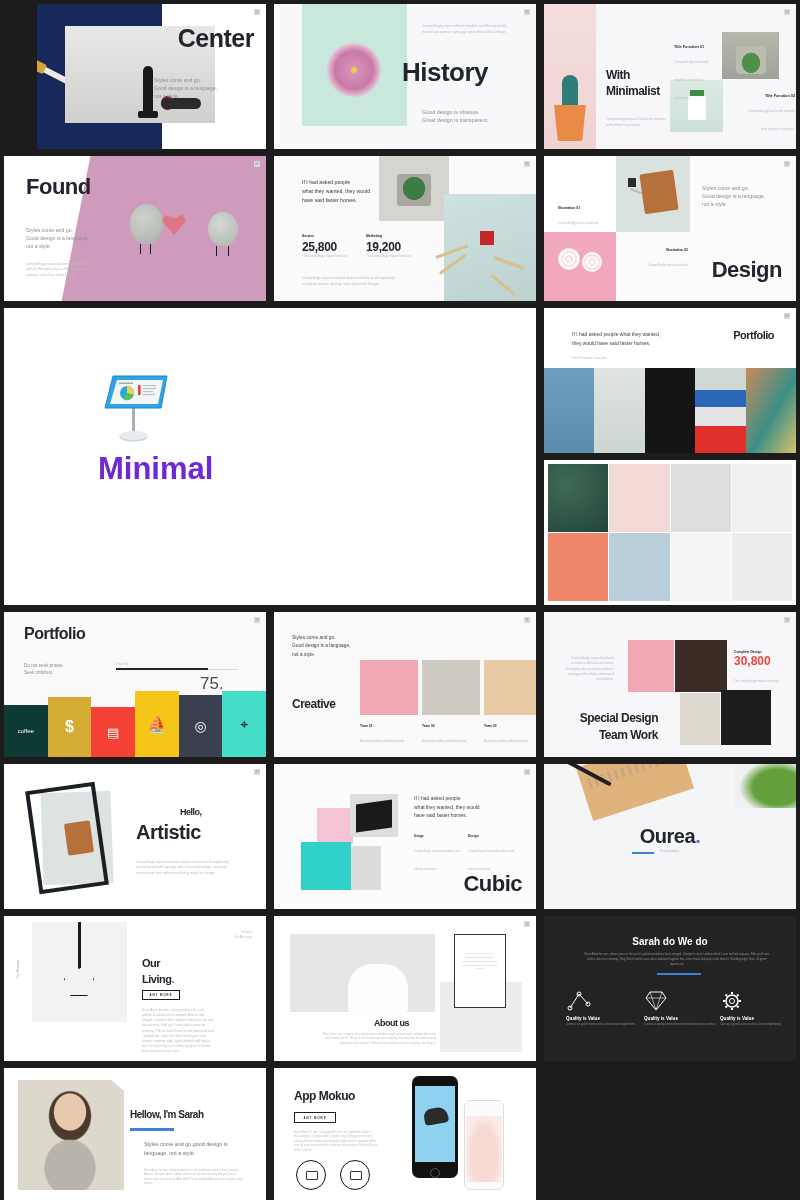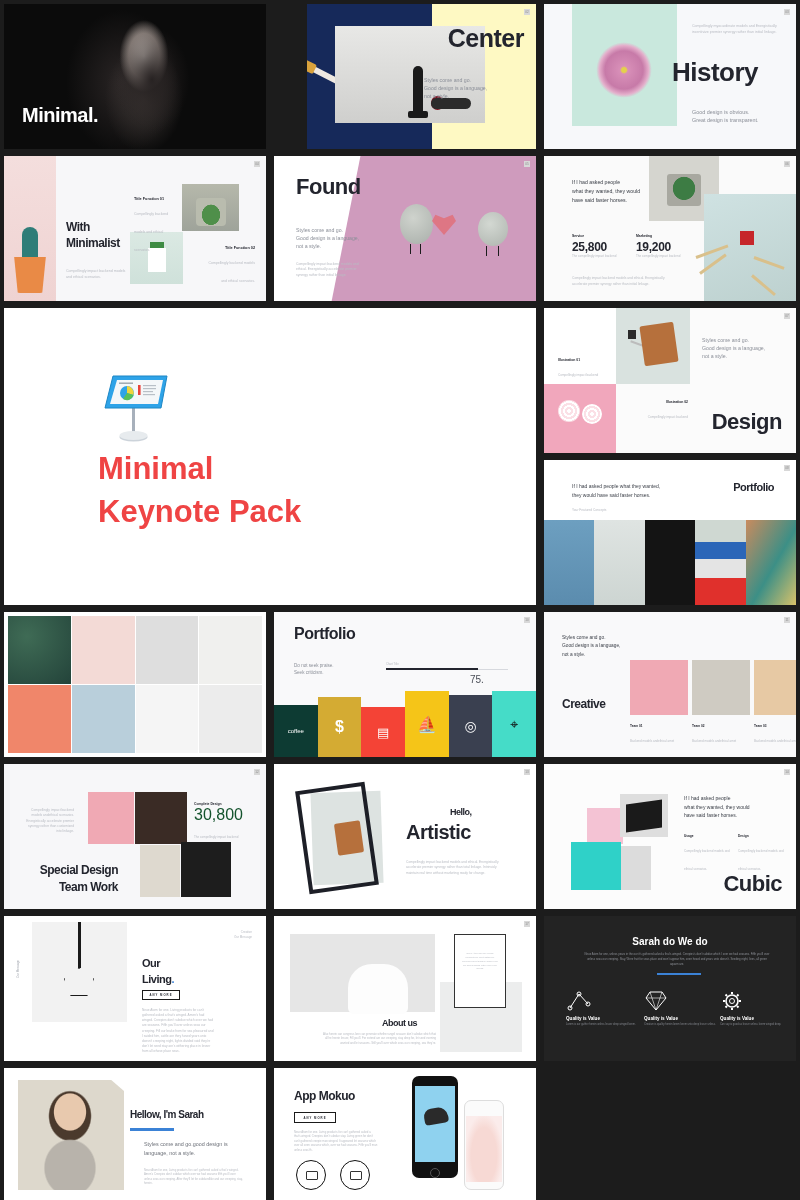--- a/index.html
+++ b/index.html
@@ -42,21 +42,21 @@
       radial-gradient(ellipse 34px 50px at 140px 52px, #cfc6c0 0%, #8c827d 45%, rgba(20,18,18,0) 72%),
       radial-gradient(ellipse 52px 72px at 140px 95px, #3b3533 0%, rgba(17,15,15,0) 75%),
       radial-gradient(ellipse 70px 90px at 118px 78px, #2a2525 0%, rgba(10,10,10,0) 80%),
       #0b0b0b;
   }
   .s1 .hair { position:absolute; left:100px; top:8px; width:96px; height:136px;
     background: radial-gradient(ellipse 48px 68px at 50% 50%, #272222 0%, rgba(10,10,10,0) 78%); }
   .s1 .ttl { position: absolute; left: 18px; bottom: 22px; color: #fff; font-size: 20px; font-weight: bold; letter-spacing:-0.5px; }
 
   
-  .s2 { background: #fef9c3; margin-left: 37px; }
+  .s2 { background: #ffffff; margin-left: 37px; }
   .s2 .navy { position:absolute; left:0; top:0; width:125px; height:100%; background:#16295a; }
   .s2 .photo { position:absolute; left:28px; top:22px; width:150px; height:97px;
     background: linear-gradient(#e8e8e6,#cfcfcd); }
   .s2 .king { position:absolute; left:78px; top:40px; width:10px; height:48px; background:#1a1a1a;
     border-radius:5px 5px 2px 2px; }
   .s2 .king:before { content:""; position:absolute; left:-5px; bottom:-4px; width:20px; height:7px; background:#1a1a1a; border-radius:2px;}
   .s2 .pawn { position:absolute; left:96px; top:72px; width:40px; height:11px; background:#2b2b2b; border-radius:6px; }
   .s2 .pdot { position:absolute; left:96px; top:70px; width:13px; height:14px; background:#7c1220; border-radius:50%; }
   .s2 .pencil { position:absolute; left:2px; top:70px; width:40px; height:6px; background:#efe9e2; transform:rotate(27deg); }
   .s2 .pencil:after{ content:""; position:absolute; left:-10px; top:-2px; width:14px; height:10px; background:#d9a23c; border-radius:2px;}
@@ -121,21 +121,21 @@
   .s6 .stat { position:absolute; }
   .s6 .stat b { font-size:3.4px; display:block; color:#23252e; }
   .s6 .stat .big { font-size:12px; font-weight:bold; color:#23252e; letter-spacing:-0.3px; margin-top:2px; }
   .s6 .stat span { font-size:3px; color:#b9bcc3; display:block; }
   .s6 .foot { position:absolute; left:28px; bottom:14px; width:98px; font-size:3.3px; }
 
   
   .hero { grid-column: 1 / span 2; grid-row: 3 / span 2; background:#fff; position:relative; }
   .keyicon { position:absolute; left:95px; top:58px; width:76px; height:86px; }
   .hero h1 { position:absolute; left:94px; top:140px; font-size:31px; font-weight:bold;
-    color:#ef4444; line-height:1.38; letter-spacing:0px; }
+    color:#6d28d9; line-height:1.38; letter-spacing:0px; }
 
   
   .s7 { background:#fbfbfb; }
   .s7 .lt { position:absolute; left:0; top:0; width:72px; height:76px; background:#fff; }
   .s7 .mid { position:absolute; left:72px; top:0; width:74px; height:76px; background:#d9e2df; }
   .s7 .wallet { position:absolute; left:98px; top:16px; width:34px; height:40px; background:#b6703c; border-radius:2px; transform:rotate(-8deg); }
   .s7 .clip { position:absolute; left:84px; top:22px; width:8px; height:9px; background:#2b2b2b; }
   .s7 .pen { position:absolute; left:86px; top:36px; width:22px; height:2px; background:#bcbcbc; transform:rotate(20deg); }
   .s7 .lb { position:absolute; left:0; top:76px; width:72px; height:76px; background:#f1a7bc; }
   .s7 .lolli { position:absolute; left:14px; top:92px; width:22px; height:22px; border-radius:50%;
@@ -162,41 +162,41 @@
   .s9 .g { display:grid; grid-template-columns:repeat(4,1fr); grid-template-rows:repeat(2,1fr);
     width:100%; height:100%; gap:1px; }
 
   
   .s10 { background:#f9f9fa; }
   .s10 .ttl { position:absolute; left:20px; top:14px; font-size:16px; }
   .s10 .sub { position:absolute; left:20px; top:50px; width:70px; font-size:4.6px; }
   .s10 .barlbl { position:absolute; left:112px; top:50px; font-size:2.8px; }
   .s10 .track { position:absolute; left:112px; top:57px; width:122px; height:1px; background:#d7d9de; }
   .s10 .fill { position:absolute; left:112px; top:56px; width:92px; height:2px; background:#23252e; }
-  .s10 .num { position:absolute; left:196px; top:62px; font-size:10px; color:#4a4e57; }
+  .s10 .num { position:absolute; left:196px; top:62px; font-size:17px; color:#4a4e57; }
   .s10 .tiles { position:absolute; left:0; bottom:0; width:100%; height:66px; display:flex; align-items:flex-end; }
   .s10 .tile { flex:1; display:flex; align-items:center; justify-content:center; color:#fff; }
 
   
   .s11 { background:#f9f9fa; }
   .s11 .q { position:absolute; left:18px; top:22px; width:76px; font-size:4.8px; color:#3c4049; line-height:1.75; }
   .s11 .ttl { position:absolute; left:18px; top:86px; font-size:12px; }
   .s11 .m { position:absolute; top:48px; width:58px; height:55px; }
   .s11 .cap { position:absolute; top:112px; width:58px; }
   .s11 .cap b { font-size:3.2px; display:block; color:#23252e;}
   .s11 .cap span { font-size:3px; color:#b9bcc3; }
 
   
   .s12 { background:#f7f7f9; }
   .s12 .txt { position:absolute; left:22px; top:44px; width:48px; font-size:3.3px; text-align:right; }
   .s12 .ttl { position:absolute; left:24px; top:98px; font-size:12px; text-align:right; line-height:1.4; width:90px; }
   .s12 .p { position:absolute; }
   .s12 .st { position:absolute; left:190px; top:38px; }
   .s12 .st b { font-size:3.4px; display:block; }
-  .s12 .st .big { font-size:16px; font-weight:normal; color:#14532d; }
+  .s12 .st .big { font-size:12px; font-weight:bold; color:#ef4444; }
   .s12 .st span { font-size:3px; color:#b9bcc3; }
 
   
   .s13 { background:#fff; }
   .s13 .frm { position:absolute; left:28px; top:22px; width:70px; height:104px; border:4px solid #1d1f27; transform:rotate(-8deg); }
   .s13 .pl { position:absolute; left:38px; top:28px; width:70px; height:92px; background:#dde3e1; transform:rotate(-2deg); }
   .s13 .wal { position:absolute; left:62px; top:58px; width:26px; height:32px; background:#b6703c; border-radius:2px; transform:rotate(-8deg); }
   .s13 .hi { position:absolute; left:132px; top:44px; font-size:9px;padding-left:44px; }
   .s13 .ttl { position:absolute; left:132px; top:58px; font-size:20px; }
   .s13 .txt { position:absolute; left:132px; top:96px; width:102px; font-size:3.3px; }
@@ -238,21 +238,21 @@
   .s16 .ttl { position:absolute; left:138px; top:40px; font-size:11px; line-height:1.45; }
   .s16 .bdot { color:#3b82d6; }
   .s16 .btn { position:absolute; left:138px; top:74px; width:38px; height:10px; border:1px solid #1a1a1a;
     font-size:2.8px; letter-spacing:1px; display:flex; align-items:center; justify-content:center; color:#23252e; font-weight:bold;}
   .s16 .txt { position:absolute; left:138px; top:92px; width:72px; font-size:3.2px; }
 
   
   .s17 { background:#fff; }
   .s17 .big { position:absolute; left:16px; top:18px; width:145px; height:78px; background:#e6e6e6; }
   .s17 .chair { position:absolute; left:58px; top:30px; width:60px; height:50px; background:#fdfdfd; border-radius:24px 24px 6px 6px; }
-  .s17 .ttl { position:absolute; left:108px; top:103px; font-size:9px; }
+  .s17 .ttl { position:absolute; left:100px; top:103px; font-size:9px; }
   .s17 .txt { position:absolute; left:46px; top:116px; width:116px; font-size:2.8px; text-align:right; }
   .s17 .frame { position:absolute; left:180px; top:18px; width:52px; height:74px; border:1.6px solid #333; background:#fff; }
   .s17 .frtxt { position:absolute; left:188px; top:36px; width:36px; font-size:2.4px; text-align:center; }
   .s17 .desk { position:absolute; left:166px; top:66px; width:82px; height:70px; background:#eceded; }
 
   
   .s18 { background:#232323; }
   .s18 .ttl { position:absolute; left:0; right:0; top:20px; text-align:center; font-size:10px; color:#fff; font-weight:bold; }
   .s18 .txt { position:absolute; left:40px; top:36px; width:186px; font-size:2.8px; color:#8e9198; text-align:center; line-height:1.8; }
   .s18 .rule { position:absolute; left:113px; top:57px; width:44px; height:2px; background:#3b82d6; }
@@ -288,26 +288,20 @@
   .s20 .scr2 { position:absolute; left:192px; top:48px; width:36px; height:66px;
     background: radial-gradient(ellipse at 50% 60%, #f7d9d4 0 50%, #fbeceb 75%); }
   .s20 .circ { position:absolute; top:92px; width:30px; height:30px; border:1.2px solid #111; border-radius:50%; }
   .s20 .circ i { position:absolute; left:9px; top:10px; width:12px; height:9px; border:1px solid #333; border-radius:1px; }
 </style>
 </head>
 <body>
 
 <div class="grid">
 
-  <div class="slide s1">
-    <div class="portrait">
-        <div class="hair"></div>
-      </div>
-    <div class="ttl">Minimal.</div>
-  </div>
 
   <div class="slide s2">
     <div class="navy"></div>
     <div class="pencil"></div>
     <div class="photo">
       <div class="king"></div>
       <div class="pdot"></div>
       <div class="pawn"></div>
     </div>
     <div class="ttl h-xl">Center</div>
@@ -402,21 +396,20 @@
       <path d="M28 27 L34.5 29 A7 7 0 0 1 24 33 Z" fill="#58c058"></path>
       <rect x="39" y="19" width="2.6" height="10" fill="#e8433a"></rect>
       <rect x="44" y="19" width="13" height="1.2" fill="#b9c0c7"></rect>
       <rect x="44" y="22" width="13" height="1.2" fill="#b9c0c7"></rect>
       <rect x="44" y="25" width="10" height="1.2" fill="#b9c0c7"></rect>
       <rect x="44" y="28" width="12" height="1.2" fill="#b9c0c7"></rect>
       <rect x="20" y="16.5" width="14" height="1.4" fill="#9aa3ab"></rect>
     </svg>
     <h1>
       <span>Minimal</span><br>
-      <span>Keynote Pack</span>
     </h1>
   </div>
 
   <div class="slide s7">
     <div class="lt"></div>
     <div class="mid"></div>
     <div class="clip"></div>
     <div class="pen"></div>
     <div class="wallet"></div>
     <div class="lb"></div>
@@ -550,20 +543,31 @@
       <span>Compellingly backend models and ethical scenarios.</span>
     </div>
     <div class="c" style="left:194px">
       <b class="lbl">Design</b>
       <span>Compellingly backend models and ethical scenarios.</span>
     </div>
     <div class="ttl h-xl">Cubic</div>
     <div class="pgnum">14</div>
   </div>
 
+  <div class="slide s15">
+    <div class="note"></div>
+    <div class="spiral"></div>
+    <div class="pen"></div>
+    <div class="leaf"></div>
+    <div class="ttl h-xl">
+      <span>Ourea</span><span class="dot">.</span>
+    </div>
+    <div class="rule"></div>
+    <div class="sub micro">Presentation</div>
+  </div>
 
   <div class="slide s16">
     <div class="ph"></div>
     <div class="cord"></div>
     <div class="lamp"></div>
     <div class="vert">Our Message</div>
     <div class="eyebrow micro" style="white-space:pre-line">Creative
 Our Message</div>
     <div class="ttl h-xl">
       <span style="white-space:pre-line">Our

